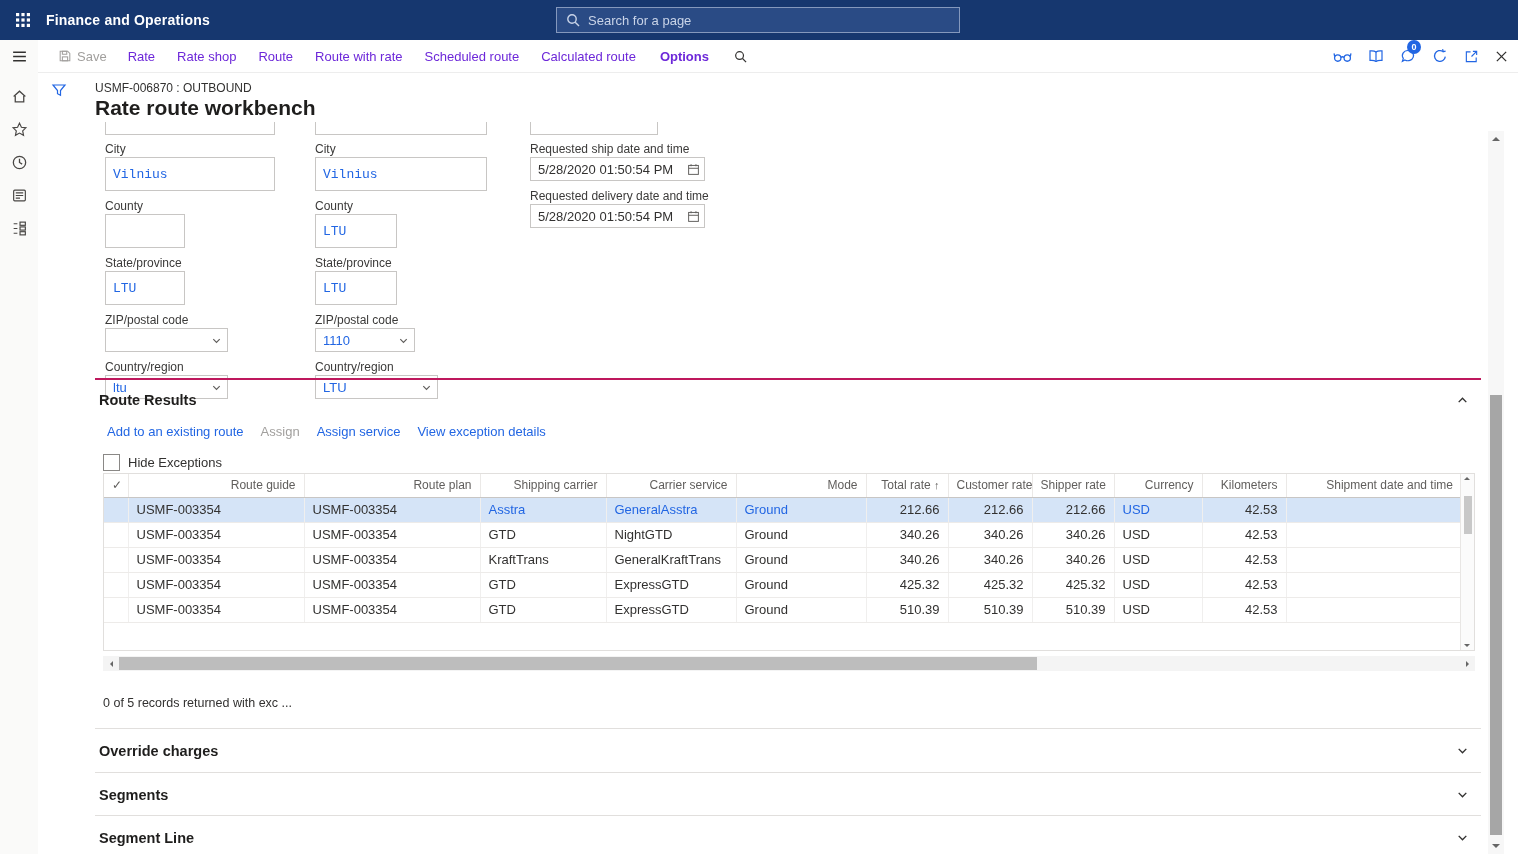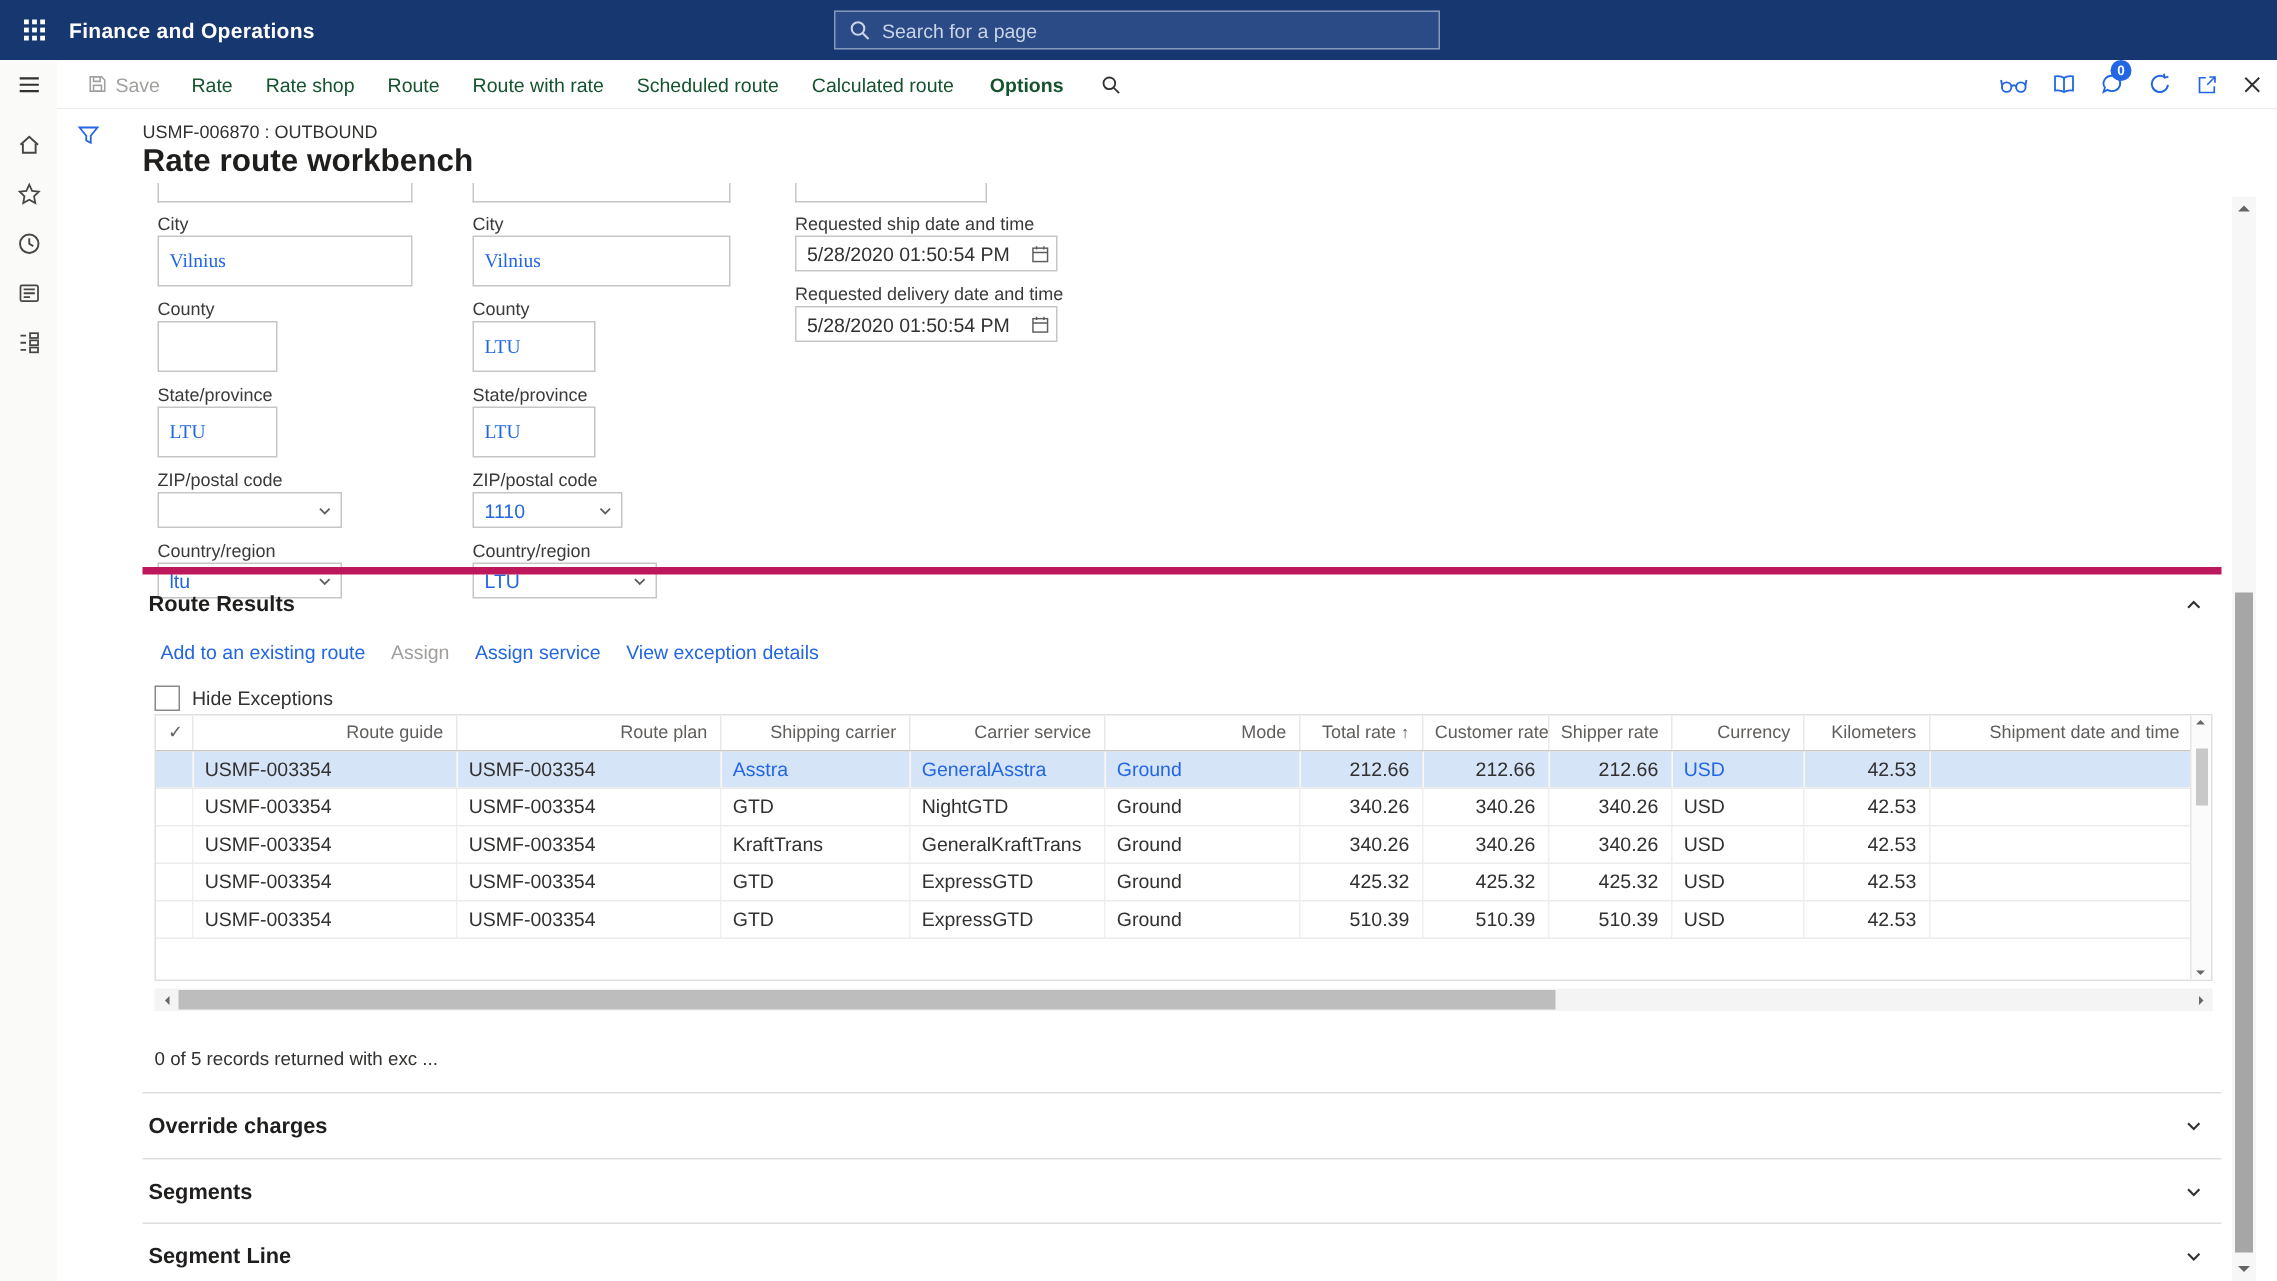--- a/index.html
+++ b/index.html
@@ -23,21 +23,21 @@
   .shell {display:flex; height:814px}
   .sidebar {width:38px; background:#fafaf9; display:flex; flex-direction:column; align-items:center; flex-shrink:0}
   .burger {height:33px; width:100%; display:flex; align-items:center; justify-content:center; color:#323130; cursor:pointer}
   .side-icon {color:#484644; margin-top:16px; cursor:pointer}
   .side-icon.first {margin-top:15px}
   .main {flex:1; display:flex; flex-direction:column; position:relative; min-width:0}
 
   
   .actionpane {height:33px; display:flex; align-items:center; padding-left:10px; border-bottom:1px solid #ededed; flex-shrink:0; background:#fff}
   .ap-save {display:flex; align-items:center; gap:5px; color:#a19f9d; font-size:13px; padding:0 10px; cursor:default}
-  .ap-item {font-size:13px; color:#14532d; padding:0 11px; cursor:pointer; white-space:nowrap}
+  .ap-item {font-size:13px; color:#6d28d9; padding:0 11px; cursor:pointer; white-space:nowrap}
   .ap-item.strong {font-weight:700; padding:0 13px}
   .ap-search {padding:0 12px; color:#323130; cursor:pointer}
   .ap-right {margin-left:auto; display:flex; align-items:center; gap:16px; padding-right:10px; color:#2266e3}
   .ap-right > * {cursor:pointer}
   .chat-wrap {position:relative}
   .badge {position:absolute; top:-8px; right:-5px; min-width:14px; height:14px; border-radius:7px; background:#2266e3; color:#fff; font-size:9px; font-weight:700; display:flex; align-items:center; justify-content:center; padding:0 3px}
   .close-i {color:#323130}
 
   
   .page {position:relative; flex:1; overflow:hidden; background:#fff}
@@ -45,30 +45,30 @@
   .breadcrumb {position:absolute; left:57px; top:8px; font-size:12px; color:#323130; cursor:pointer}
   .page-title {position:absolute; left:57px; top:23px; font-size:21px; font-weight:700; color:#1f1e1d}
 
   
   .form-area {position:absolute; left:57px; top:49px; width:1200px}
   .fcol {position:absolute; top:0}
   .c1 {left:10px} .c2 {left:220px} .c3 {left:435px}
   .cut {height:13px; border:1px solid #c8c6c4; border-top:none; margin-bottom:8px; background:#fff}
   .field {margin-bottom:9px}
   .flabel {display:block; font-size:12px; line-height:13px; color:#3b3a39; margin-bottom:1px}
-  .tinput {height:16px; border:1px solid #c8c6c4; padding:16px 7px; font-family:Liberation Serif, serif; font-size:13px; color:#2266e3; outline:none; background:#fff; display:block}
+  .tinput {height:16px; border:1px solid #c8c6c4; padding:16px 7px; font-family:Liberation Mono, monospace; font-size:13px; color:#2266e3; outline:none; background:#fff; display:block}
   .combo,.datebox {height:24px; border:1px solid #c8c6c4; display:flex; align-items:center; background:#fff}
   .combo input,.datebox input {flex:1; min-width:0; border:none; outline:none; font-family:inherit; font-size:13px; color:#2266e3; padding:0 0 0 7px; background:transparent}
   .datebox input {color:#323130}
   .combo-btn,.cal-btn {width:22px; display:flex; align-items:center; justify-content:center; color:#605e5c; cursor:pointer; flex-shrink:0}
 
   
   .sec {position:absolute; left:57px; width:1386px}
   .sec-results {top:305px}
-  .sec-head {display:flex; align-items:center; justify-content:space-between; border-top:5px solid #be185d; padding:12px 12px 0 4px; cursor:pointer}
+  .sec-head {display:flex; align-items:center; justify-content:space-between; border-top:2px solid #be185d; padding:12px 12px 0 4px; cursor:pointer}
   .sec-title {font-size:14.5px; font-weight:700; color:#1f1e1d}
   .chev {color:#323130}
   .links-row {margin:16px 0 0 12px; display:flex; gap:17px; font-size:13px}
   .link {color:#2266e3; cursor:pointer}
   .link.disabled {color:#a19f9d; cursor:default}
   .hide-row {margin:15px 0 0 8px; display:flex; align-items:center; gap:8px; font-size:13px; height:17px}
   .checkbox {width:17px; height:17px; border:1px solid #8a8886; background:#fff; cursor:pointer; flex-shrink:0}
 
   .grid-wrap {position:relative; margin:2px 0 0 8px; width:1372px; height:178px; border:1px solid #e1dfdd; background:#fff}
   table.grid {border-collapse:collapse; table-layout:fixed; width:1357px}

